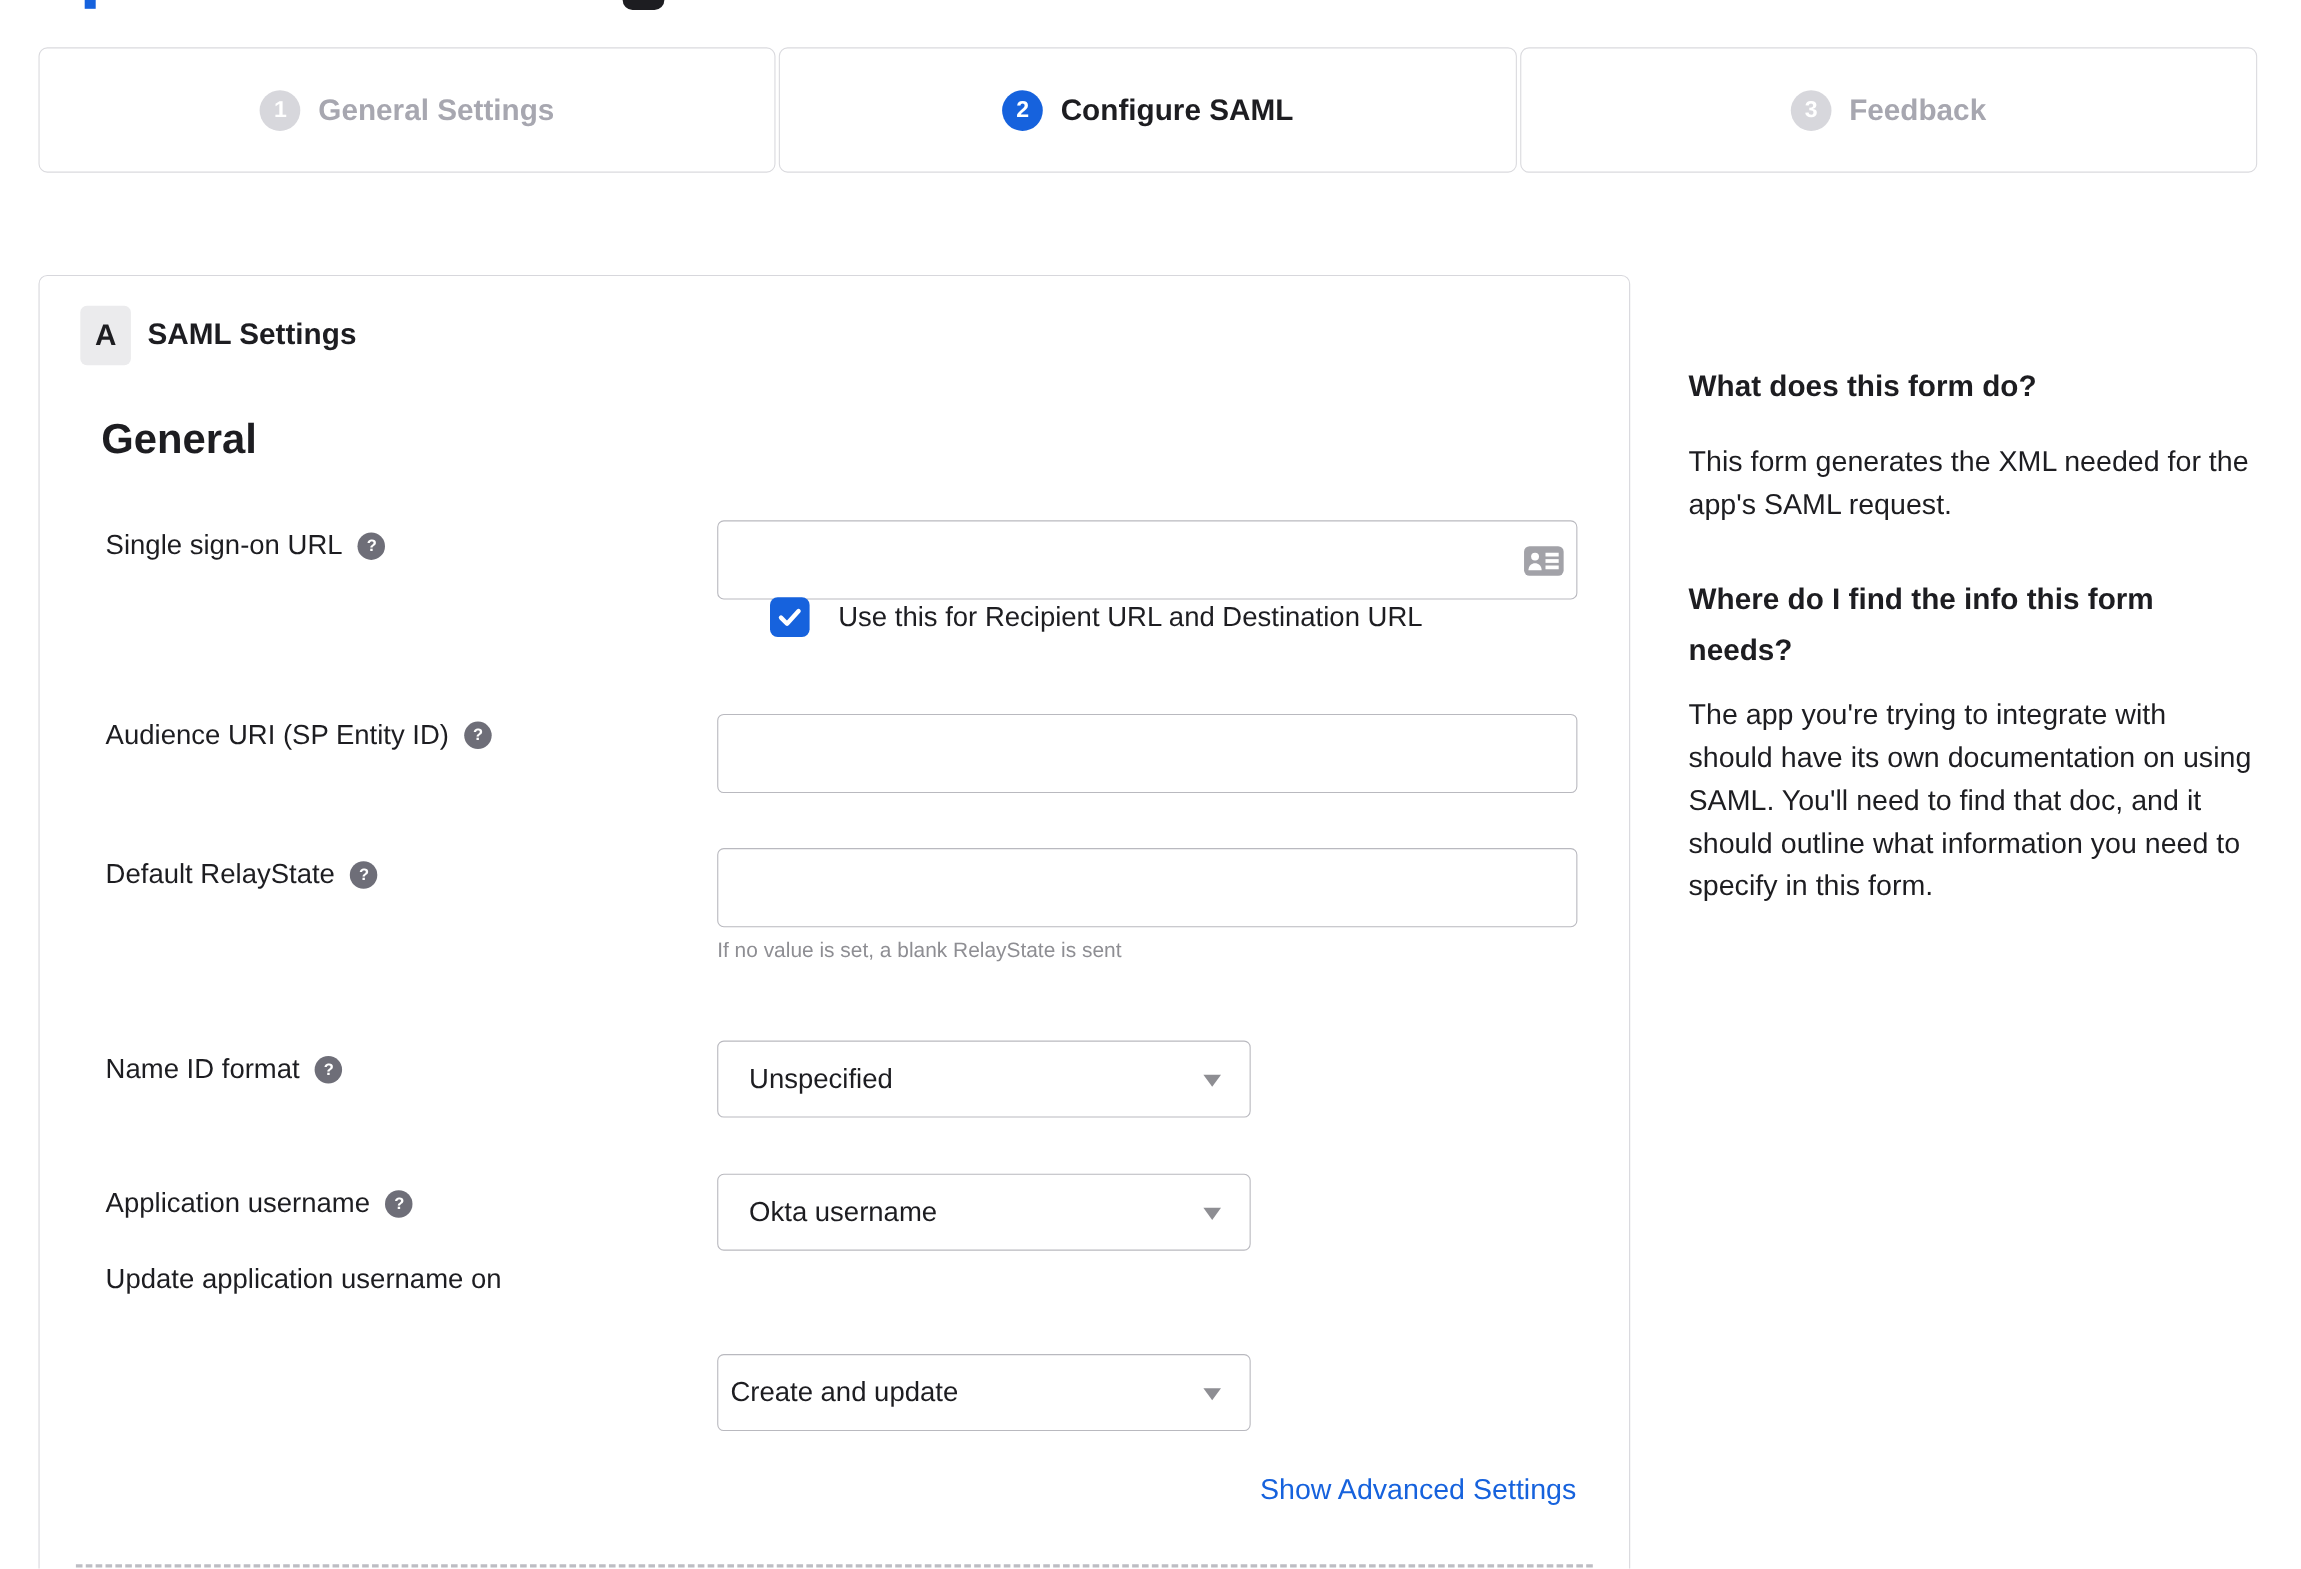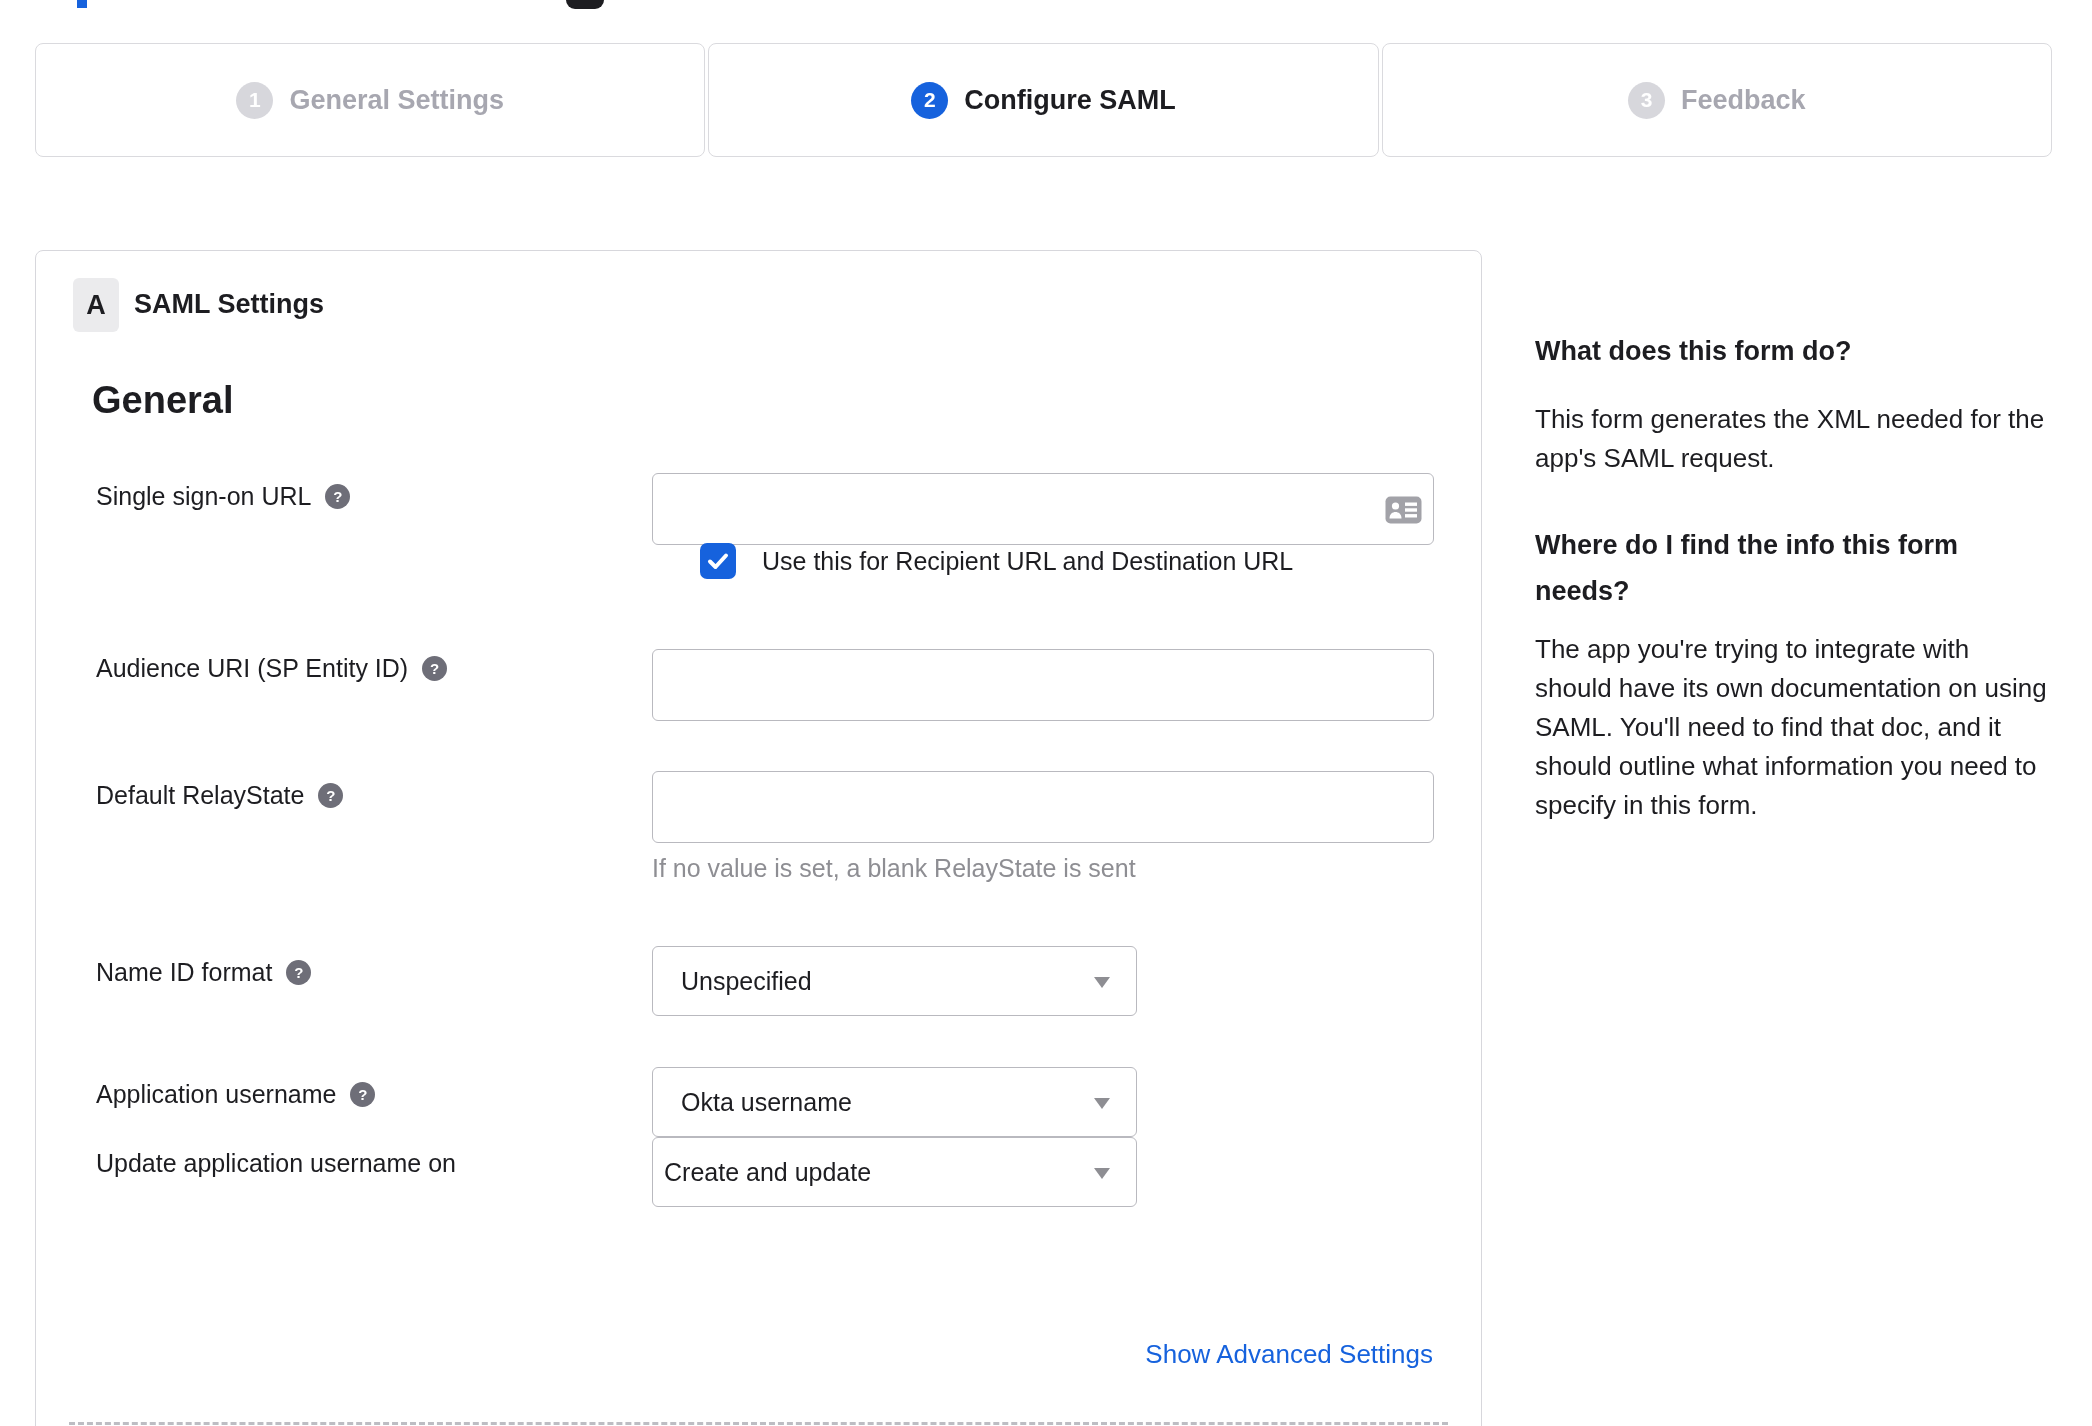--- a/index.html
+++ b/index.html
@@ -97,21 +97,21 @@
   .checkbox {
     width: 36px; height: 36px; border-radius: 7px;
     background: #1662dd;
     display: flex; align-items: center; justify-content: center;
     cursor: pointer; flex: none;
   }
   .checkbox-label { font-size: 25px; color: #1d1d21; }
 
   .hint {
     position: absolute; left: 616px;
-    font-size: 25px; color: #8e8e93;
+    font-size: 19px; color: #8e8e93;
   }
 
   .select {
     position: absolute; left: 616px; width: 485px; height: 70px;
     border: 1px solid #b9b9bf; border-radius: 6px;
     background: #fff;
     display: flex; align-items: center;
     padding: 0 28px;
     font-size: 25px; color: #1d1d21;
     cursor: pointer;
@@ -229,21 +229,21 @@
     <span class="help-icon"></span>
   </div>
   <div class="select" style="top: 816px;">
     <span>Okta username</span>
     <span class="chevron"></span>
   </div>
 
   <div class="field-label" style="top: 898px;">
     <span>Update application username on</span>
   </div>
-  <div class="select" style="top: 886px; padding-left: 11px;">
+  <div class="select" style="top: 980px; padding-left: 11px;">
     <span>Create and update</span>
     <span class="chevron"></span>
   </div>
 
   <a class="advanced-link">Show Advanced Settings</a>
 
   <div class="dashed-divider"></div>
 </div>
 
 <div class="help-sidebar">

